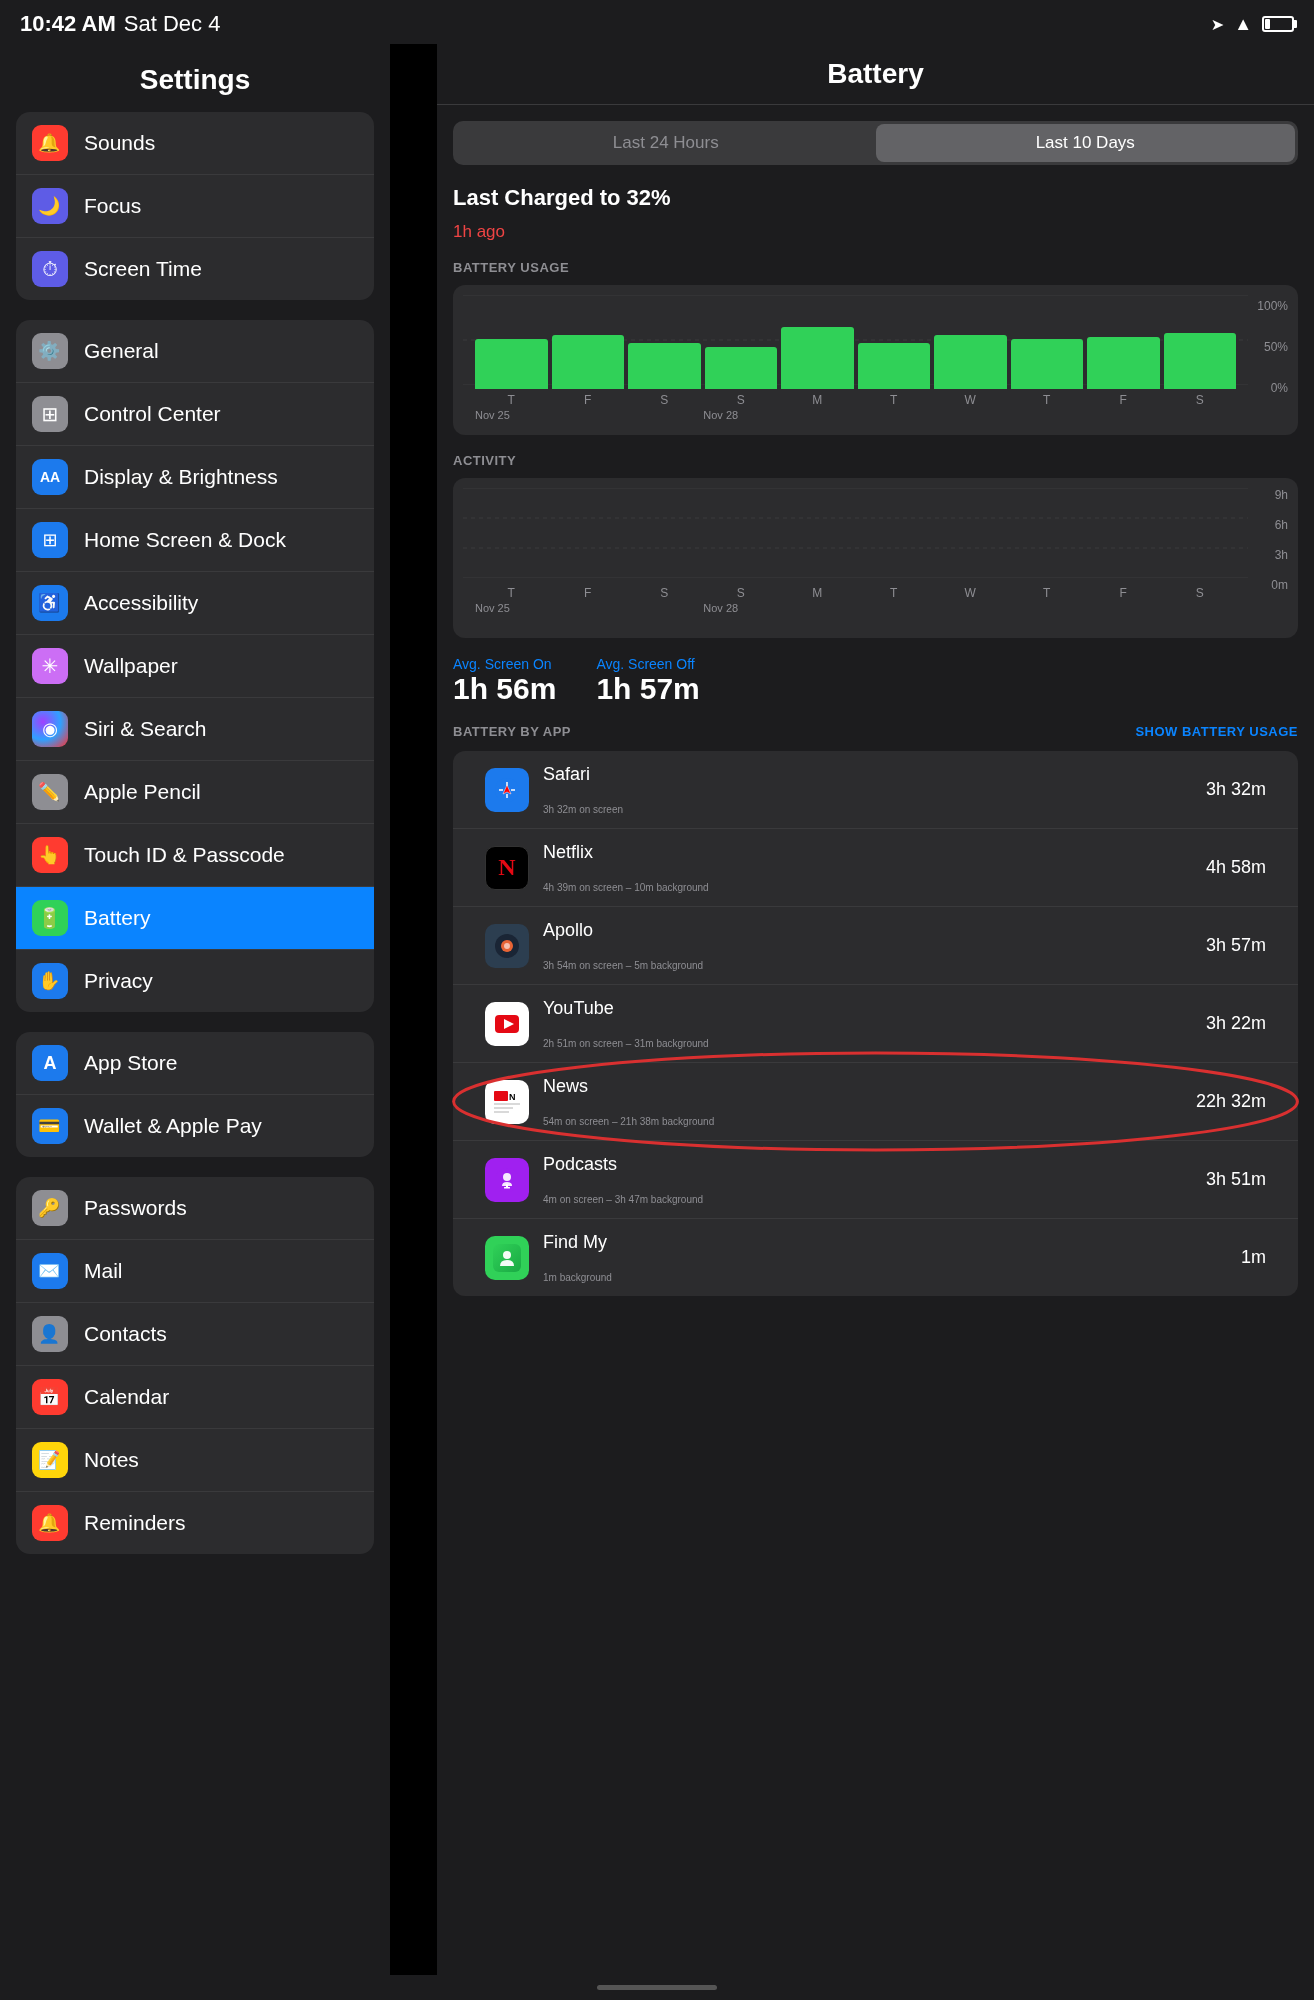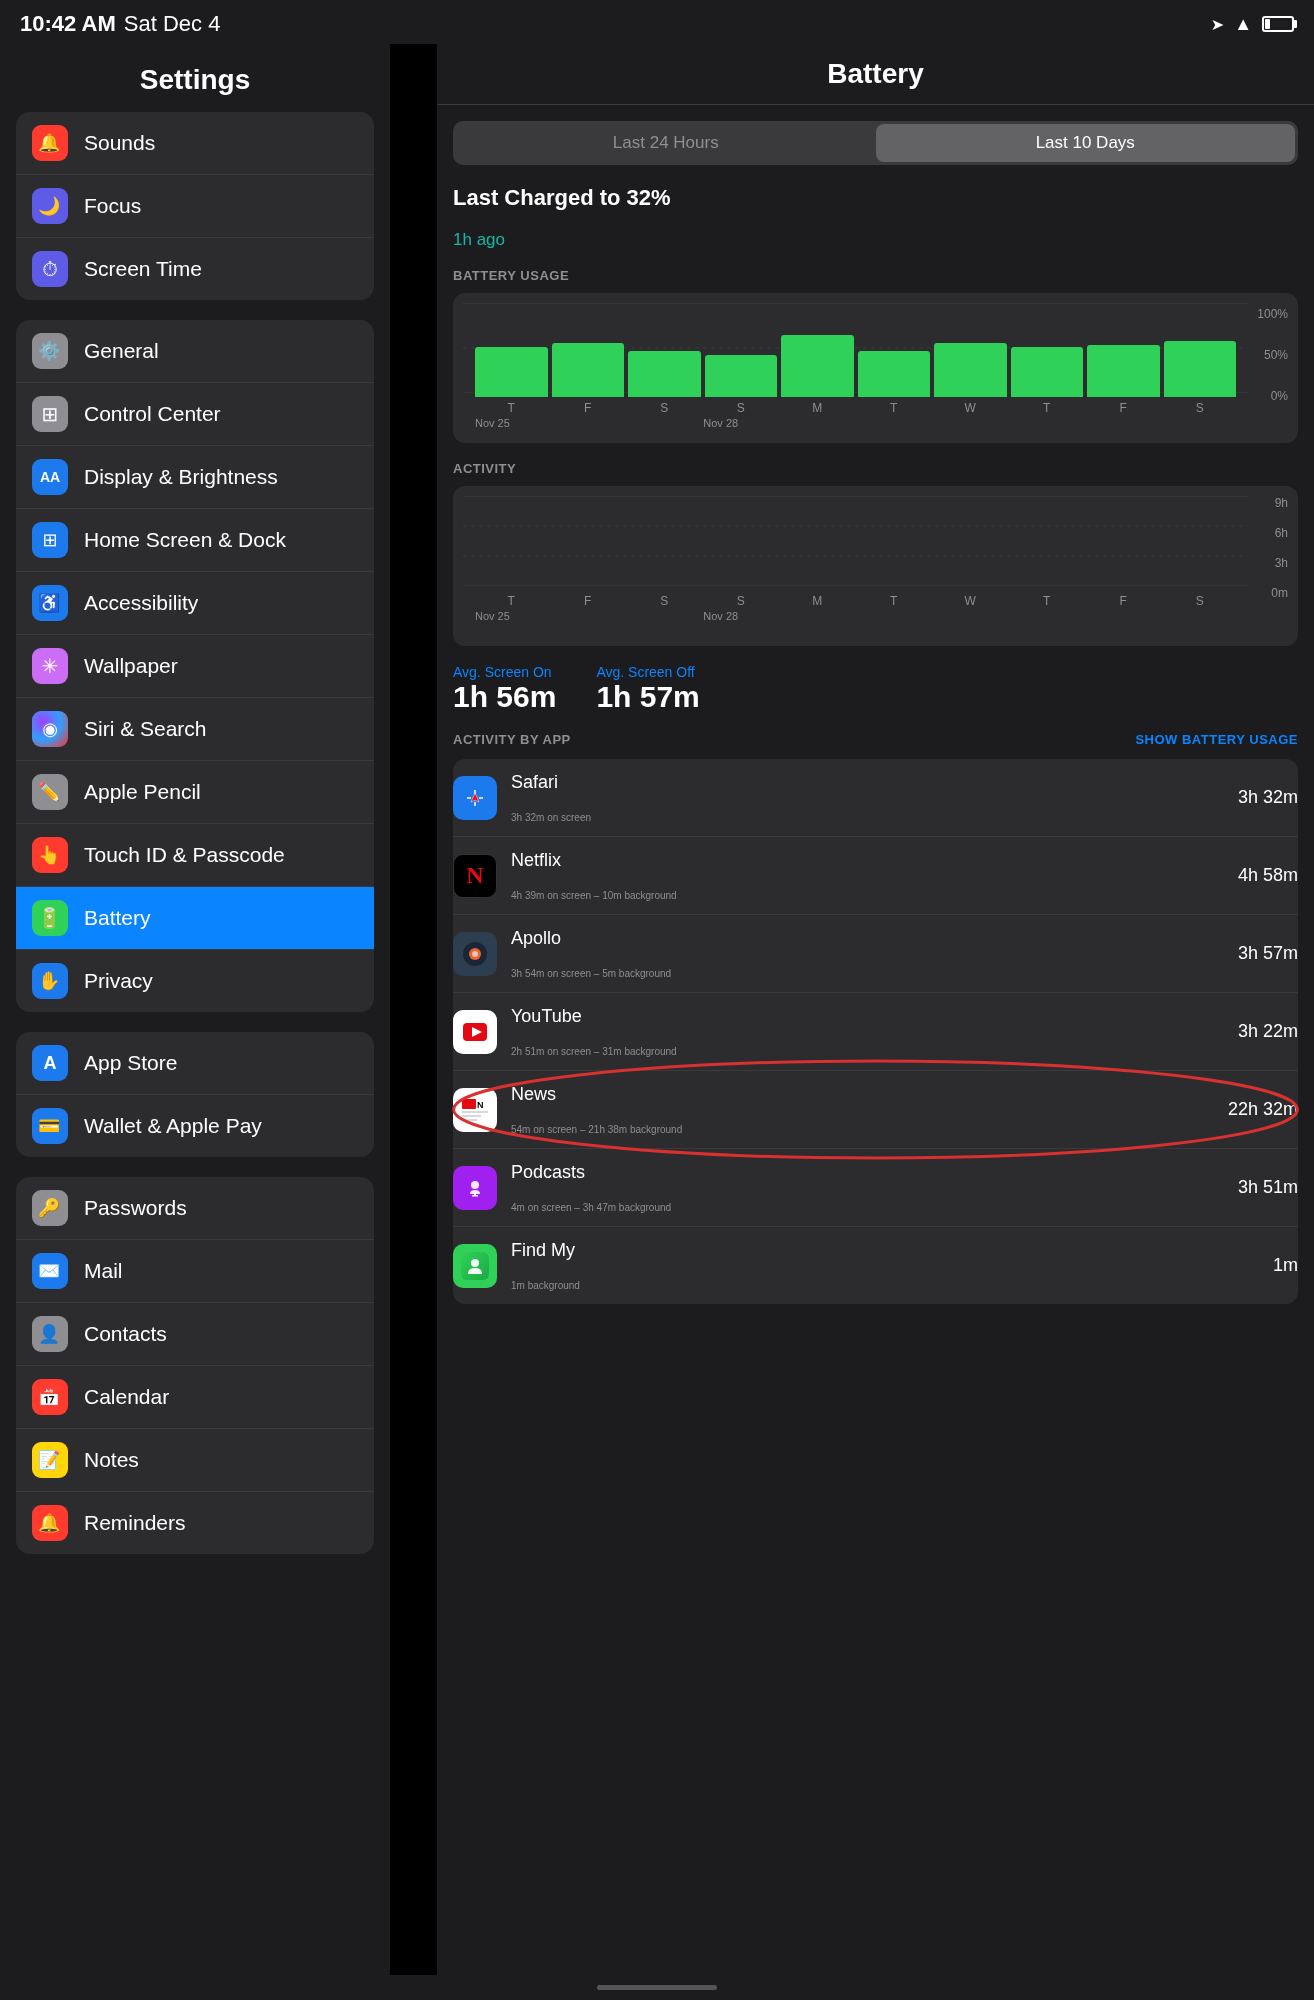--- a/index.html
+++ b/index.html
@@ -198,22 +198,22 @@
     .battery-info {
       margin-bottom: 18px;
     }
     .battery-charge-title {
       font-size: 22px;
       font-weight: 600;
       color: #fff;
     }
     .battery-ago {
       font-size: 17px;
-      color: #14b8a6;
-      margin-top: 19px;
+      color: #ef4444;
+      margin-top: 11px;
     }
 
     
     .chart-section {
       margin-bottom: 18px;
     }
     .chart-label {
       font-size: 13px;
       font-weight: 600;
       color: #8e8e93;
@@ -279,21 +279,21 @@
 
     
     .app-list {
       background: #2c2c2e;
       border-radius: 12px;
       overflow: visible;
     }
     .app-item {
       display: flex;
       align-items: center;
-      padding: 13px 0;
+      padding: 13px 32px;
       border-bottom: 0.5px solid #3a3a3c;
       position: relative;
     }
     .app-item:last-child { border-bottom: none; }
     .app-icon-wrapper {
       width: 44px;
       height: 44px;
       border-radius: 10px;
       overflow: hidden;
       margin-right: 14px;
@@ -598,21 +598,21 @@
           <div class="stat-subtitle">Avg. Screen On</div>
           <div class="stat-value">1h 56m</div>
         </div>
         <div class="stat-item">
           <div class="stat-subtitle">Avg. Screen Off</div>
           <div class="stat-value">1h 57m</div>
         </div>
       </div>
 
       <div class="activity-by-app-header">
-        <span class="activity-by-app-title">ACTIVITY BY APP</span>
+        <span class="activity-by-app-title">BATTERY BY APP</span>
         <span class="show-battery-link">SHOW BATTERY USAGE</span>
       </div>
 
       <div class="app-list">
 
         <div class="app-item">
           <div class="app-icon-wrapper" style="background:#1c7aed;">
             <svg width="28" height="28" viewBox="0 0 28 28">
                 <circle cx="14" cy="14" r="12" fill="#1c7aed"></circle>
                 <line x1="14" y1="6" x2="14" y2="10" stroke="white" stroke-width="1.5"></line>

